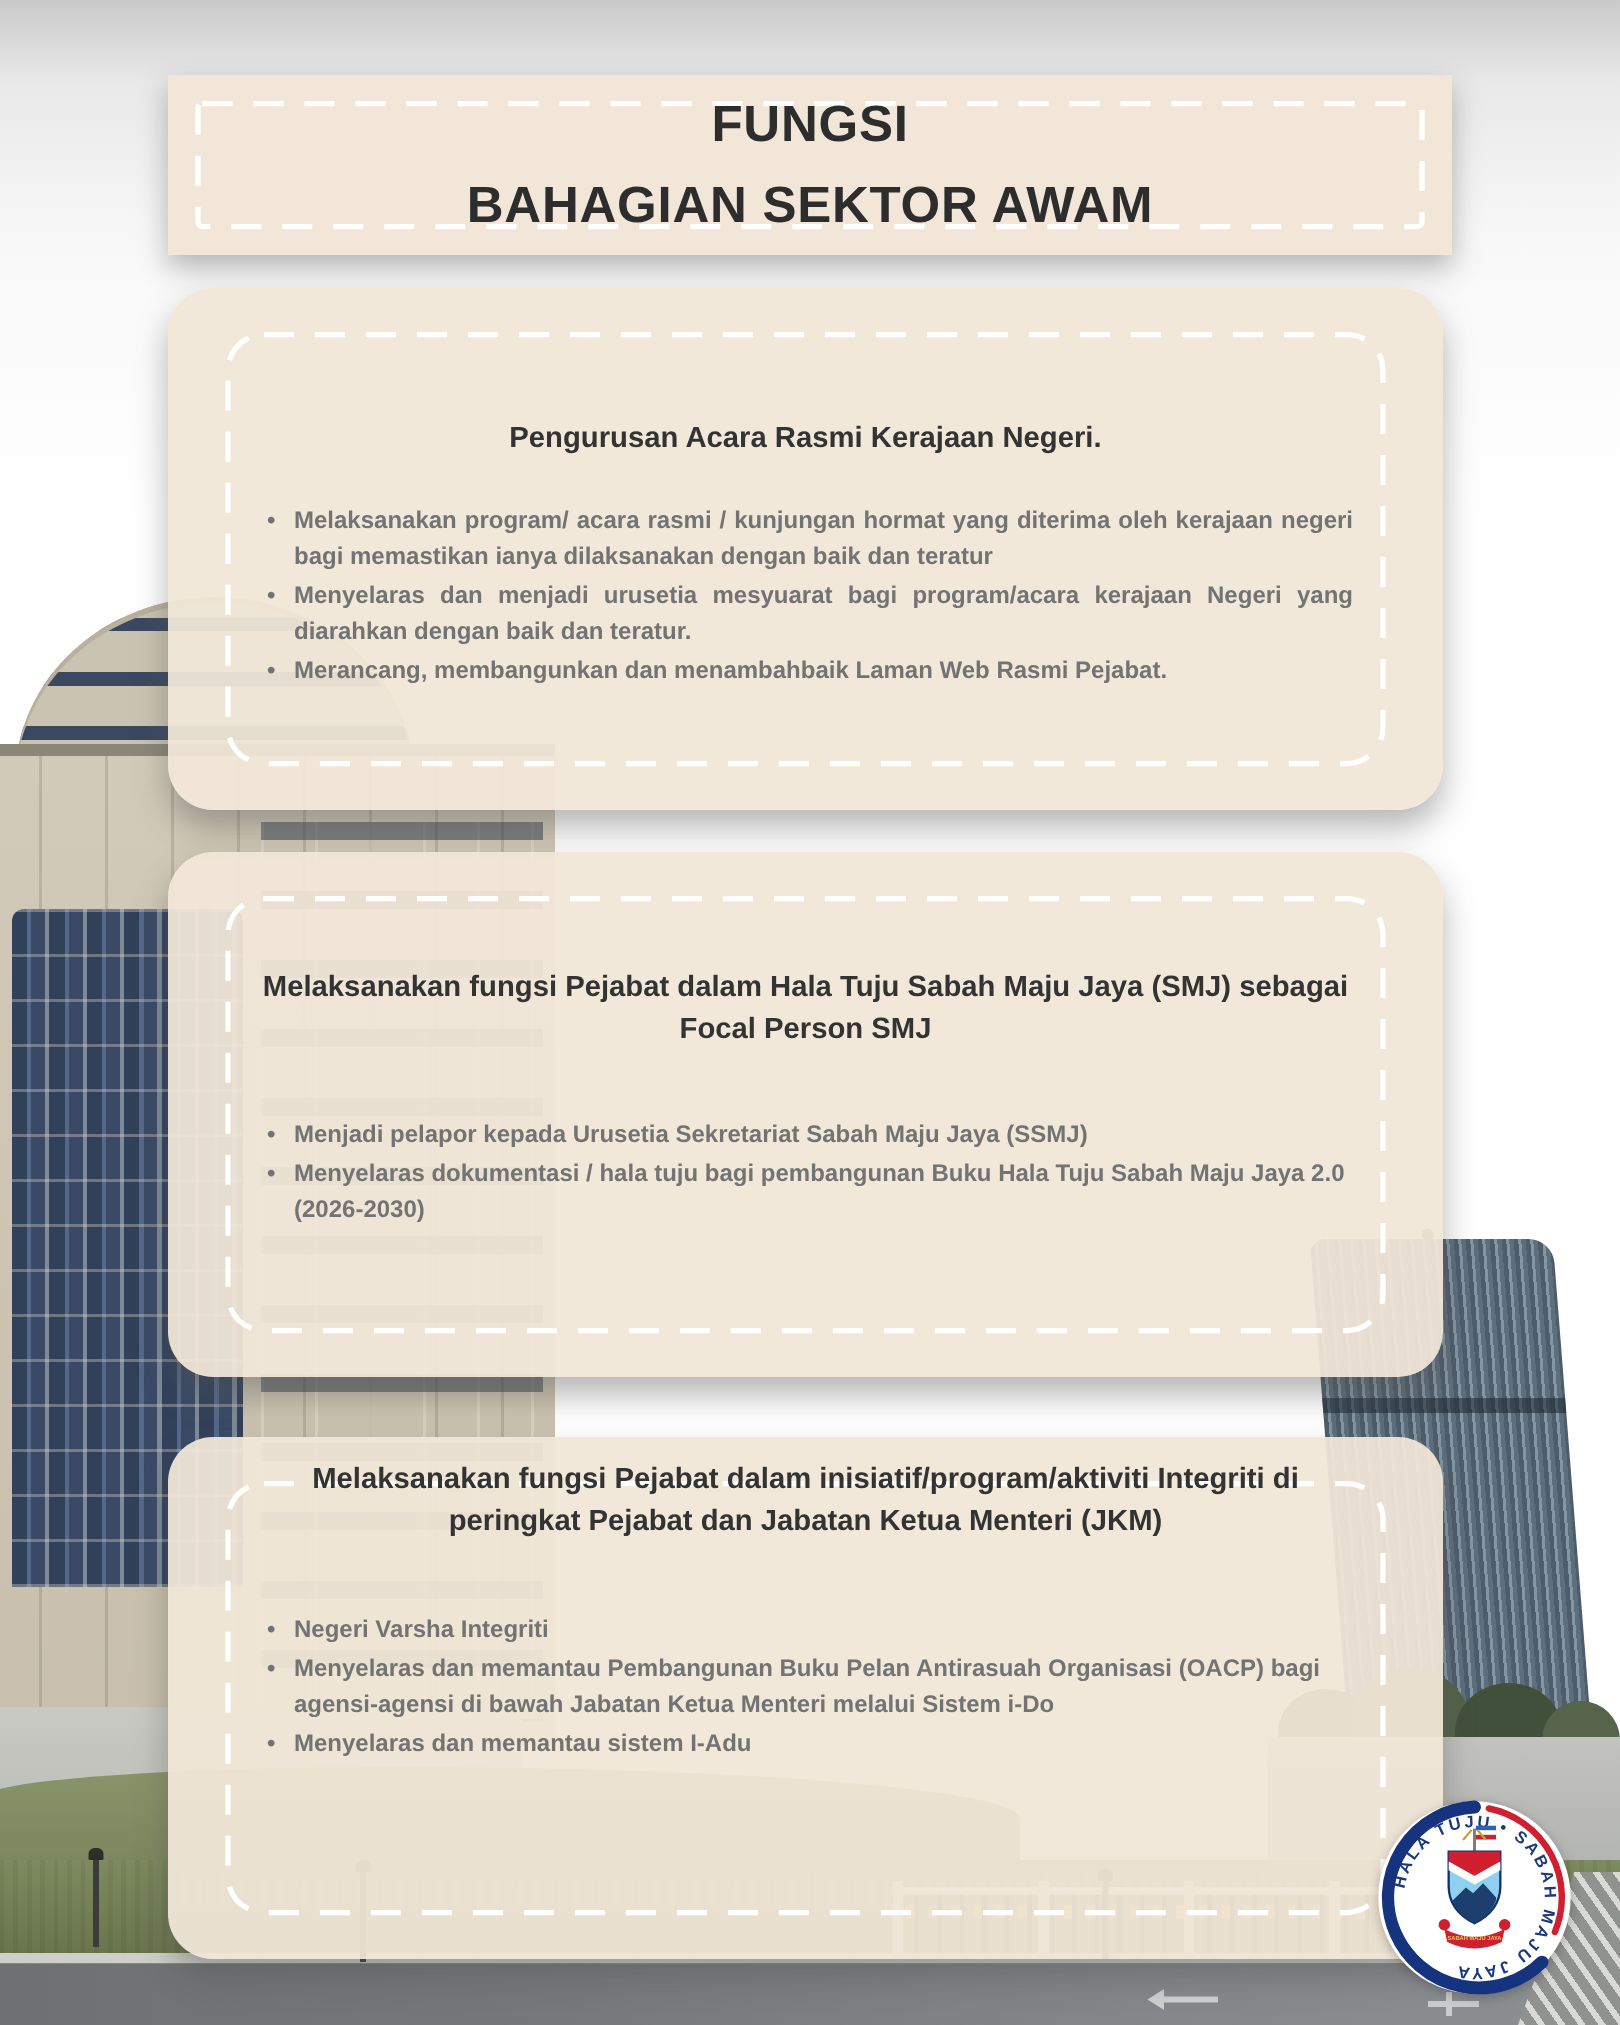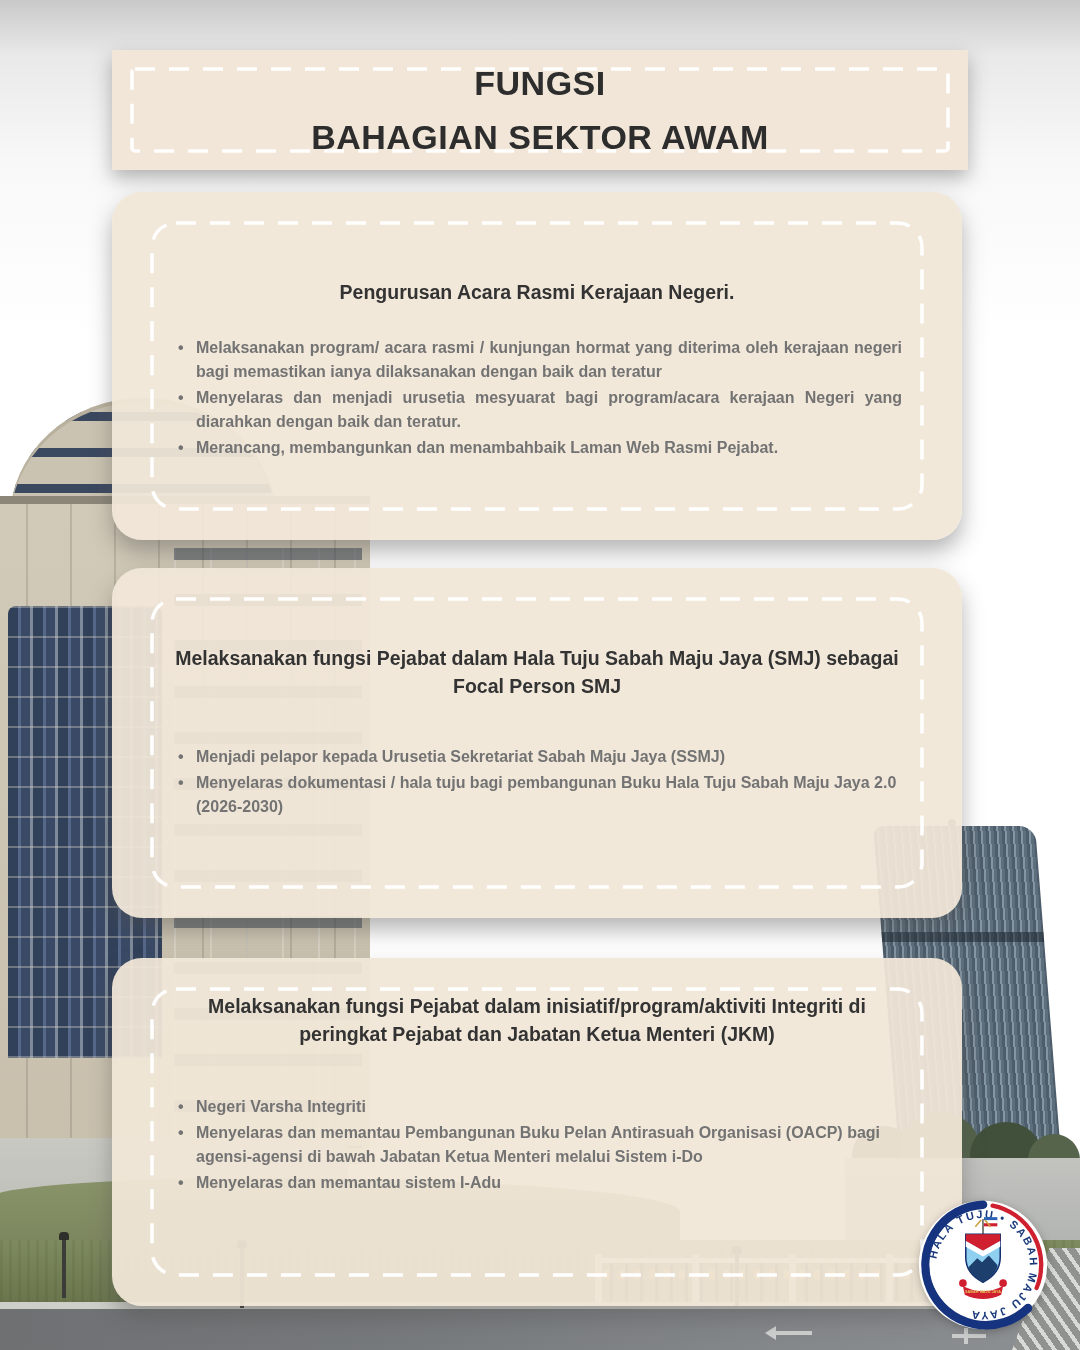--- a/index.html
+++ b/index.html
@@ -79,21 +79,21 @@
   .title-text{position:absolute;inset:0;display:flex;flex-direction:column;justify-content:center;
       align-items:center;gap:14px;color:#2d2d2d;font-weight:bold;font-size:34px;line-height:1.18;
       letter-spacing:.5px;text-align:center;}
   .frame{position:absolute;pointer-events:none;overflow:visible;}
   .frame rect{fill:none;stroke:#ffffff;stroke-width:3.5;}
 
   .card{position:absolute;left:112px;width:850px;background:rgba(241,231,216,.94);
       border-radius:30px;box-shadow:0 12px 22px rgba(80,80,80,.42);}
   .card1{top:192px;height:348px;} .card2{top:568px;height:350px;} .card3{top:958px;height:348px;}
   .card-inner{position:absolute;inset:0;padding:0 60px;color:#383838;}
-  .card1 .card-inner{padding-top:86px;} .card2 .card-inner{padding-top:76px;} .card3 .card-inner{padding-top:34px;border-radius:25px;}
+  .card1 .card-inner{padding-top:86px;} .card2 .card-inner{padding-top:76px;} .card3 .card-inner{padding-top:14px;border-radius:25px;}
   .card h2{font-size:19.5px;font-weight:bold;text-align:center;margin:0 auto;color:#333;line-height:1.45;}
   .card1 h2{margin-bottom:30px;} .card2 h2{margin-bottom:44px;max-width:745px;} .card3 h2{margin-bottom:46px;max-width:700px;}
   .card ul{margin:0;padding:0 0 0 4px;list-style:none;}
   .card li{position:relative;padding-left:20px;margin-bottom:3px;font-size:16px;font-weight:bold;
       line-height:1.47;color:#737373;}
   .card li::before{content:"\2022";position:absolute;left:2px;top:0;}
   .card1 li{text-align:justify;}
 
   
   .logo{position:absolute;left:916px;top:1198px;width:134px;height:134px;filter:drop-shadow(0 2px 4px rgba(0,0,0,.25));}

